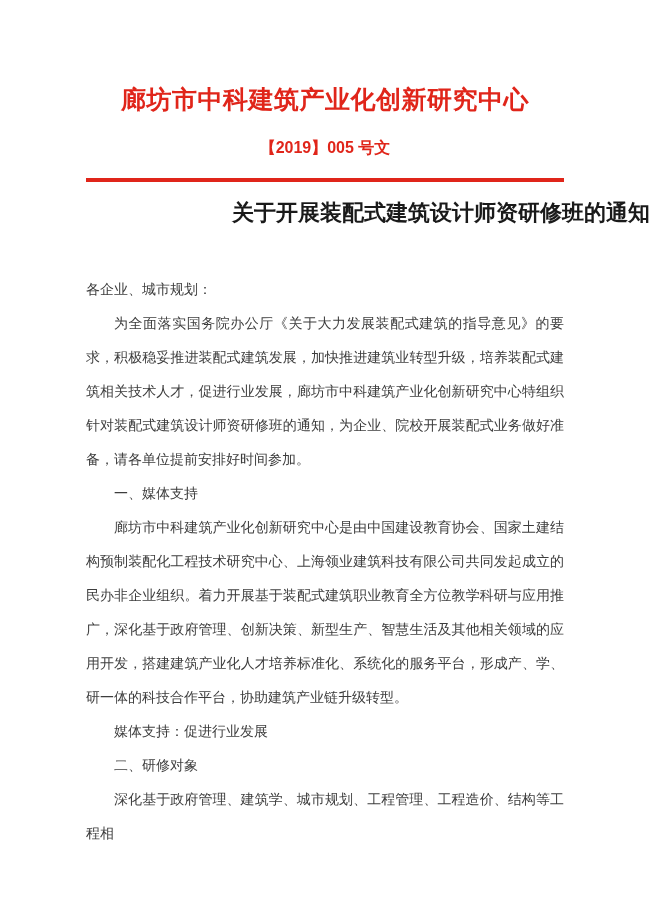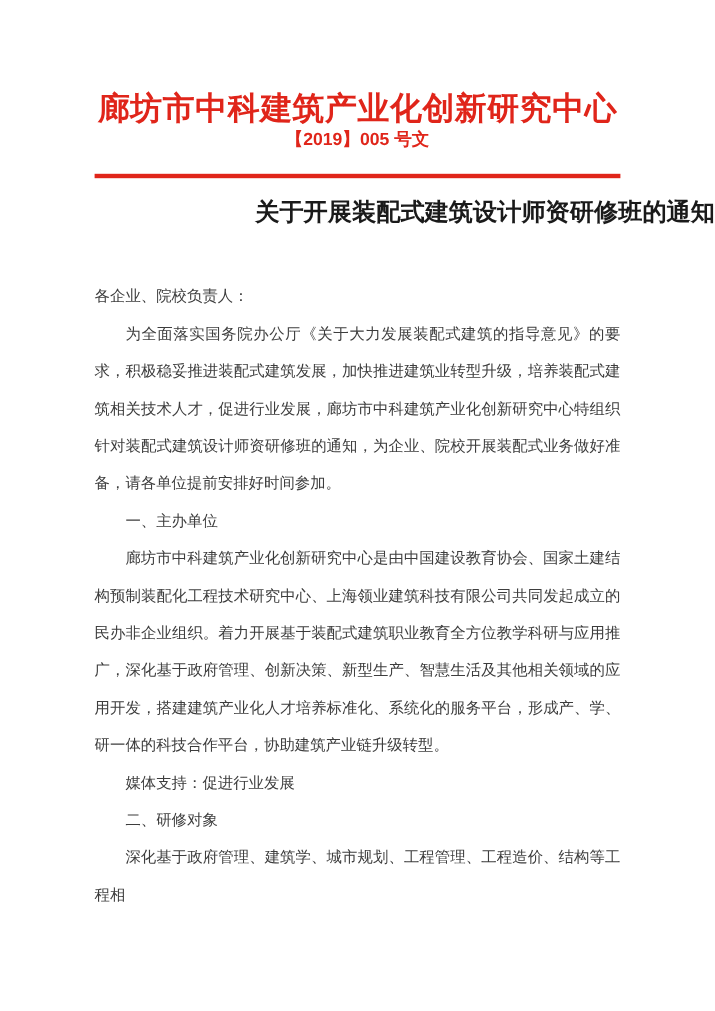--- a/index.html
+++ b/index.html
@@ -15,26 +15,27 @@
       height: 919px;
       background: #ffffff;
       overflow: hidden;
       font-family: "Liberation Sans", "DejaVu Sans", sans-serif;
     }
     .org-title {
       margin: 0;
       padding-top: 82px;
       text-align: center;
       color: var(--accent);
-      font-size: 29px;
+      font-size: 25px;
       line-height: 34px;
       font-weight: 700;
       letter-spacing: 0.5px;
     }
     .doc-number {
+      margin-top: 20px;
       text-align: center;
       color: var(--accent);
       font-size: 16px;
       line-height: 24px;
       font-weight: 700;
     }
     .red-rule {
       width: 478px;
       height: 4px;
       margin: 18px auto 0;
@@ -66,22 +67,22 @@
 
   <h1 class="org-title">廊坊市中科建筑产业化创新研究中心</h1>
 
   <div class="doc-number">【2019】005 号文</div>
 
   <div class="red-rule"></div>
 
   <h2 class="notice-title">关于开展装配式建筑设计师资研修班的通知</h2>
 
   <div class="body-text">
-    <p class="para">各企业、院校负责人：</p>
+    <p class="para">各企业、城市规划：</p>
     <p class="para indent">为全面落实国务院办公厅《关于大力发展装配式建筑的指导意见》的要求，积极稳妥推进装配式建筑发展，加快推进建筑业转型升级，培养装配式建筑相关技术人才，促进行业发展，廊坊市中科建筑产业化创新研究中心特组织针对装配式建筑设计师资研修班的通知，为企业、院校开展装配式业务做好准备，请各单位提前安排好时间参加。</p>
-    <p class="para indent">一、主办单位</p>
+    <p class="para indent">一、媒体支持</p>
     <p class="para indent">廊坊市中科建筑产业化创新研究中心是由中国建设教育协会、国家土建结构预制装配化工程技术研究中心、上海领业建筑科技有限公司共同发起成立的民办非企业组织。着力开展基于装配式建筑职业教育全方位教学科研与应用推广，深化基于政府管理、创新决策、新型生产、智慧生活及其他相关领域的应用开发，搭建建筑产业化人才培养标准化、系统化的服务平台，形成产、学、研一体的科技合作平台，协助建筑产业链升级转型。</p>
     <p class="para indent">媒体支持：促进行业发展</p>
     <p class="para indent">二、研修对象</p>
     <p class="para indent">深化基于政府管理、建筑学、城市规划、工程管理、工程造价、结构等工程相</p>
   </div>
 
 </div>
 
 </body></html>

